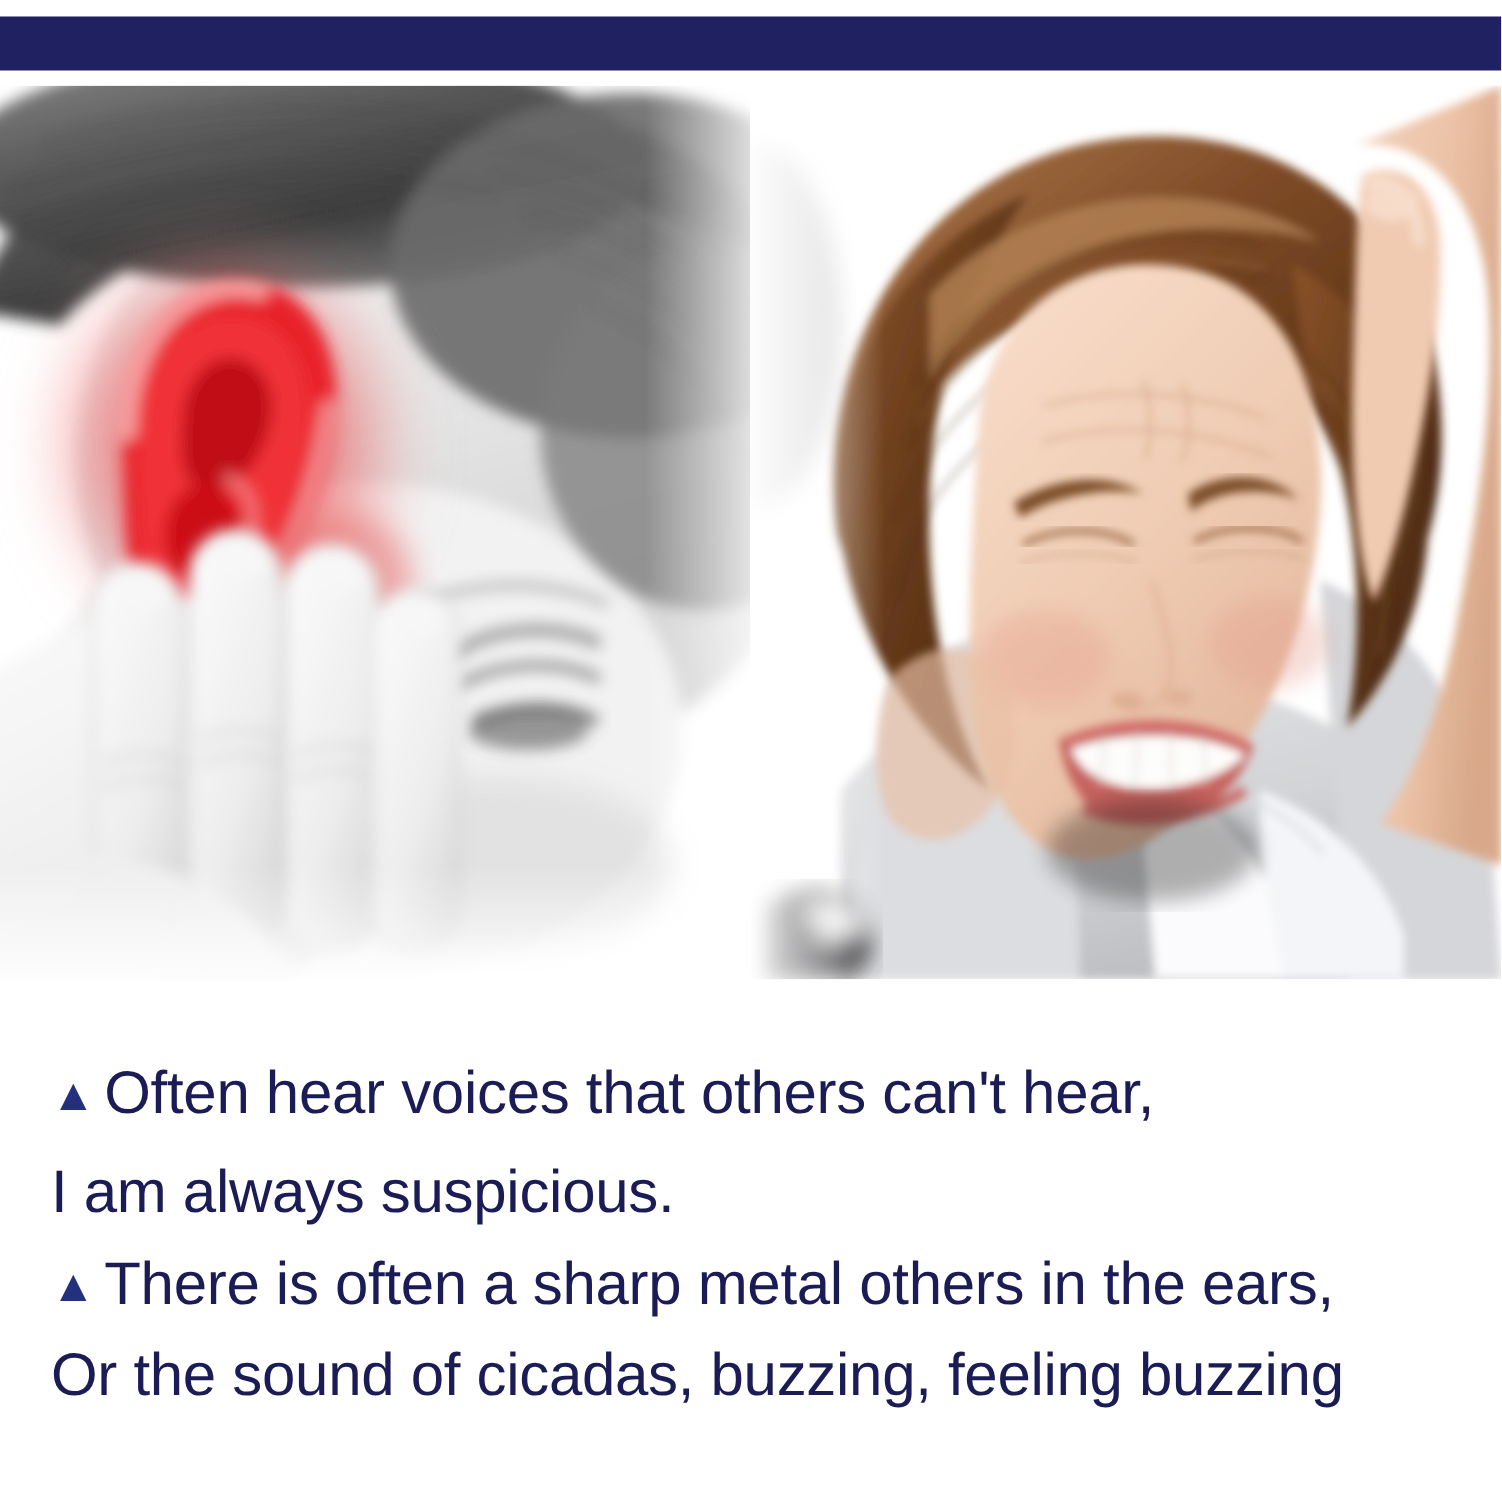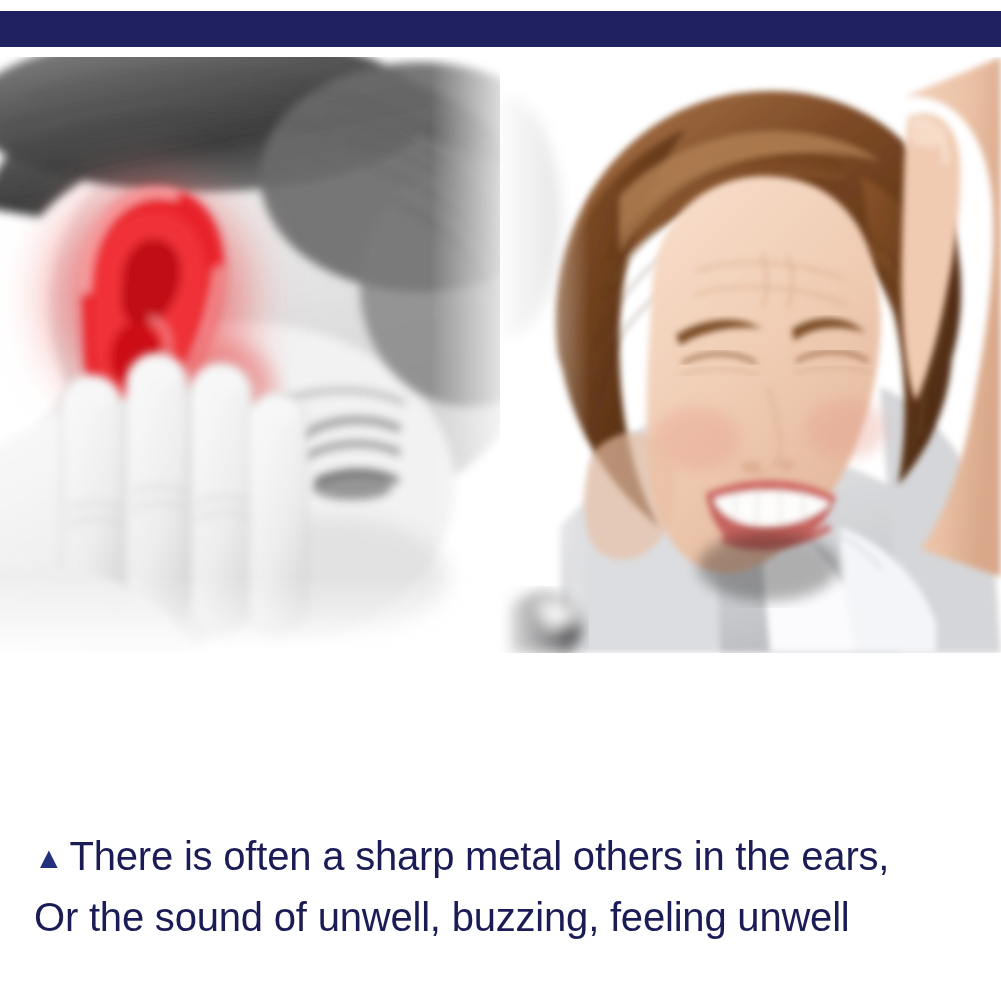--- a/index.html
+++ b/index.html
@@ -413,25 +413,31 @@
             <stop offset="0%" stop-color="#ffffff" stop-opacity="0.92"></stop>
             <stop offset="100%" stop-color="#ffffff" stop-opacity="0"></stop>
           </linearGradient>
         </defs>
       </svg>
     </div>
   </div>
 
   <div id="text-block">
 
-
+    <div class="line line-1">
+      <span class="bullet">▲</span><span class="lbl">Often hear voices that others can't hear,</span>
+    </div>
+
+    <div class="line line-2">
+      <span class="lbl">I am always suspicious.</span>
+    </div>
 
     <div class="line line-3">
       <span class="bullet">▲</span><span class="lbl">There is often a sharp metal others in the ears,</span>
     </div>
 
     <div class="line line-4">
-      <span class="lbl">Or the sound of unwell, buzzing, feeling unwell</span>
+      <span class="lbl">Or the sound of cicadas, buzzing, feeling buzzing</span>
     </div>
 
   </div>
 
 </div>
 
 </body></html>

